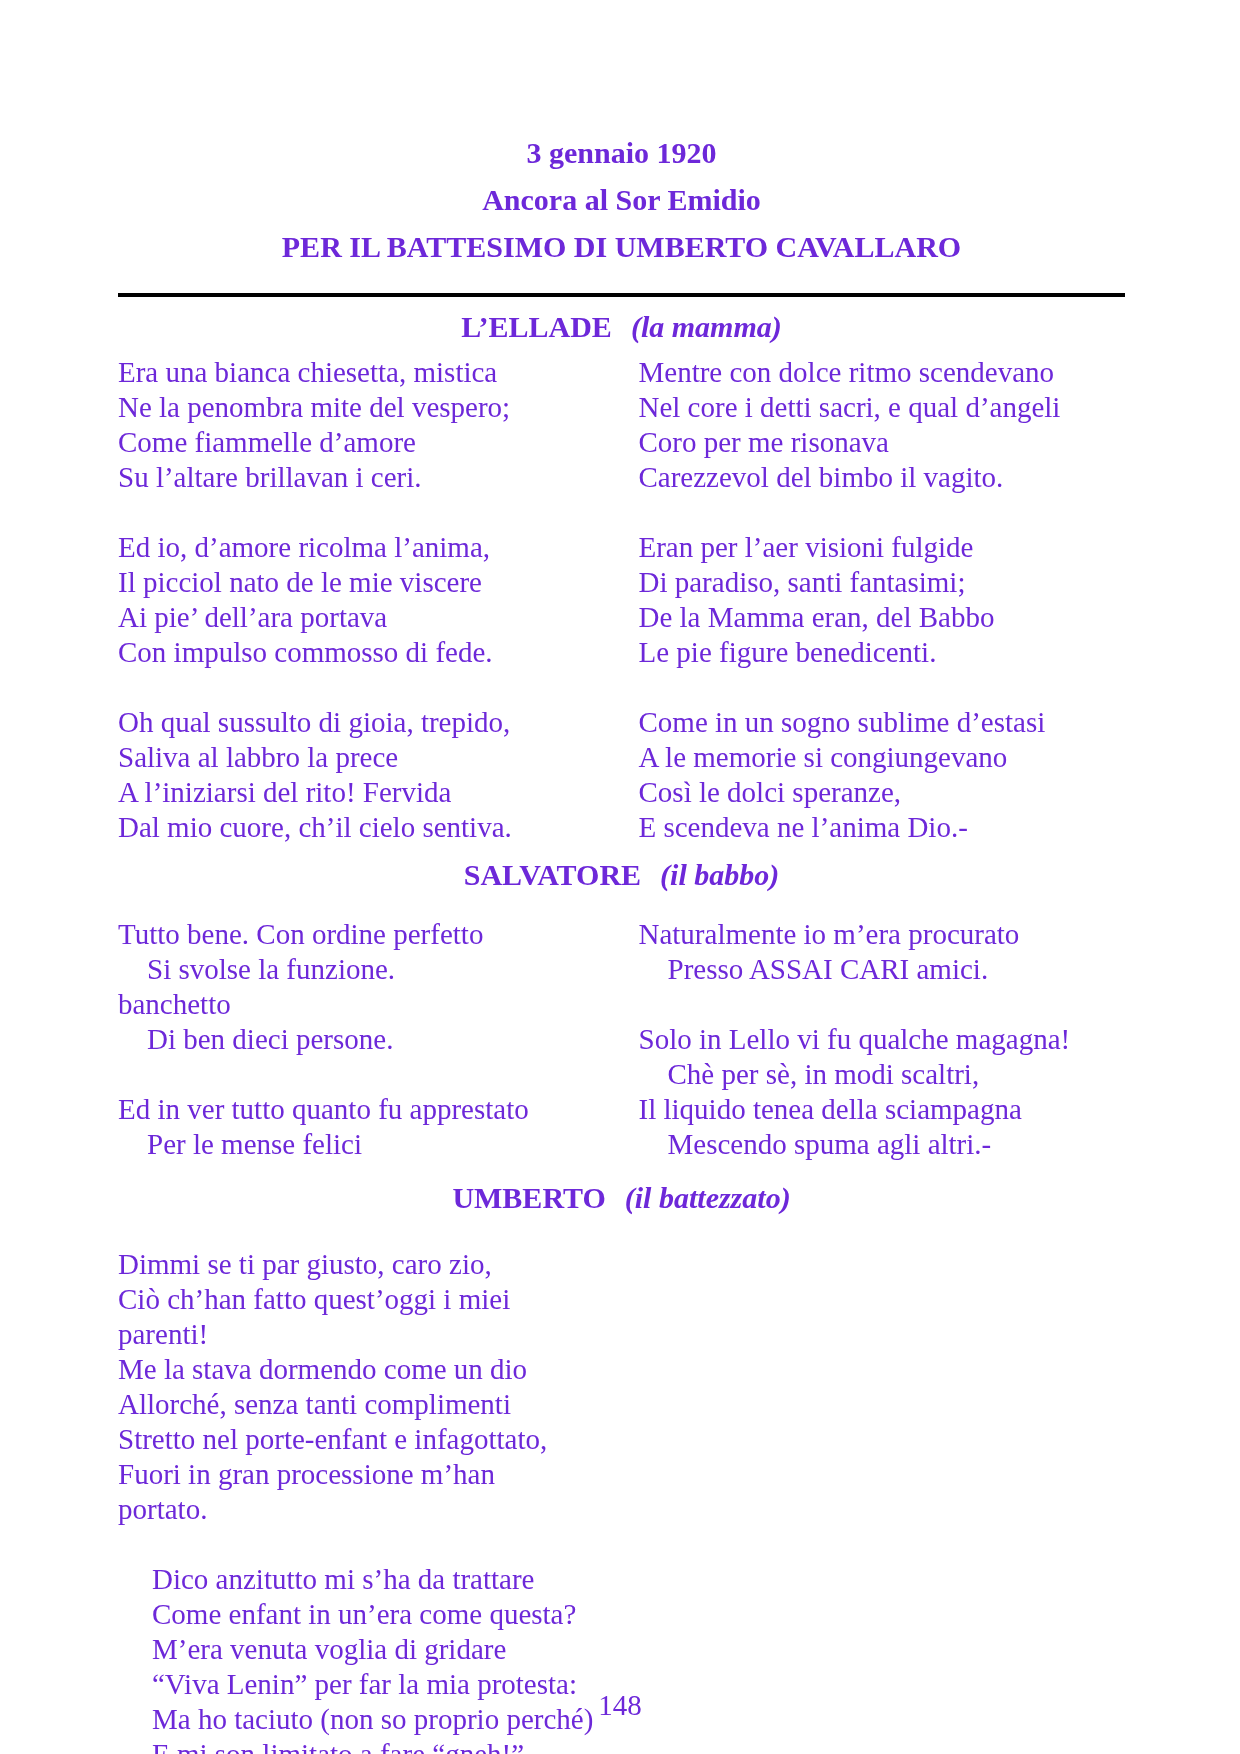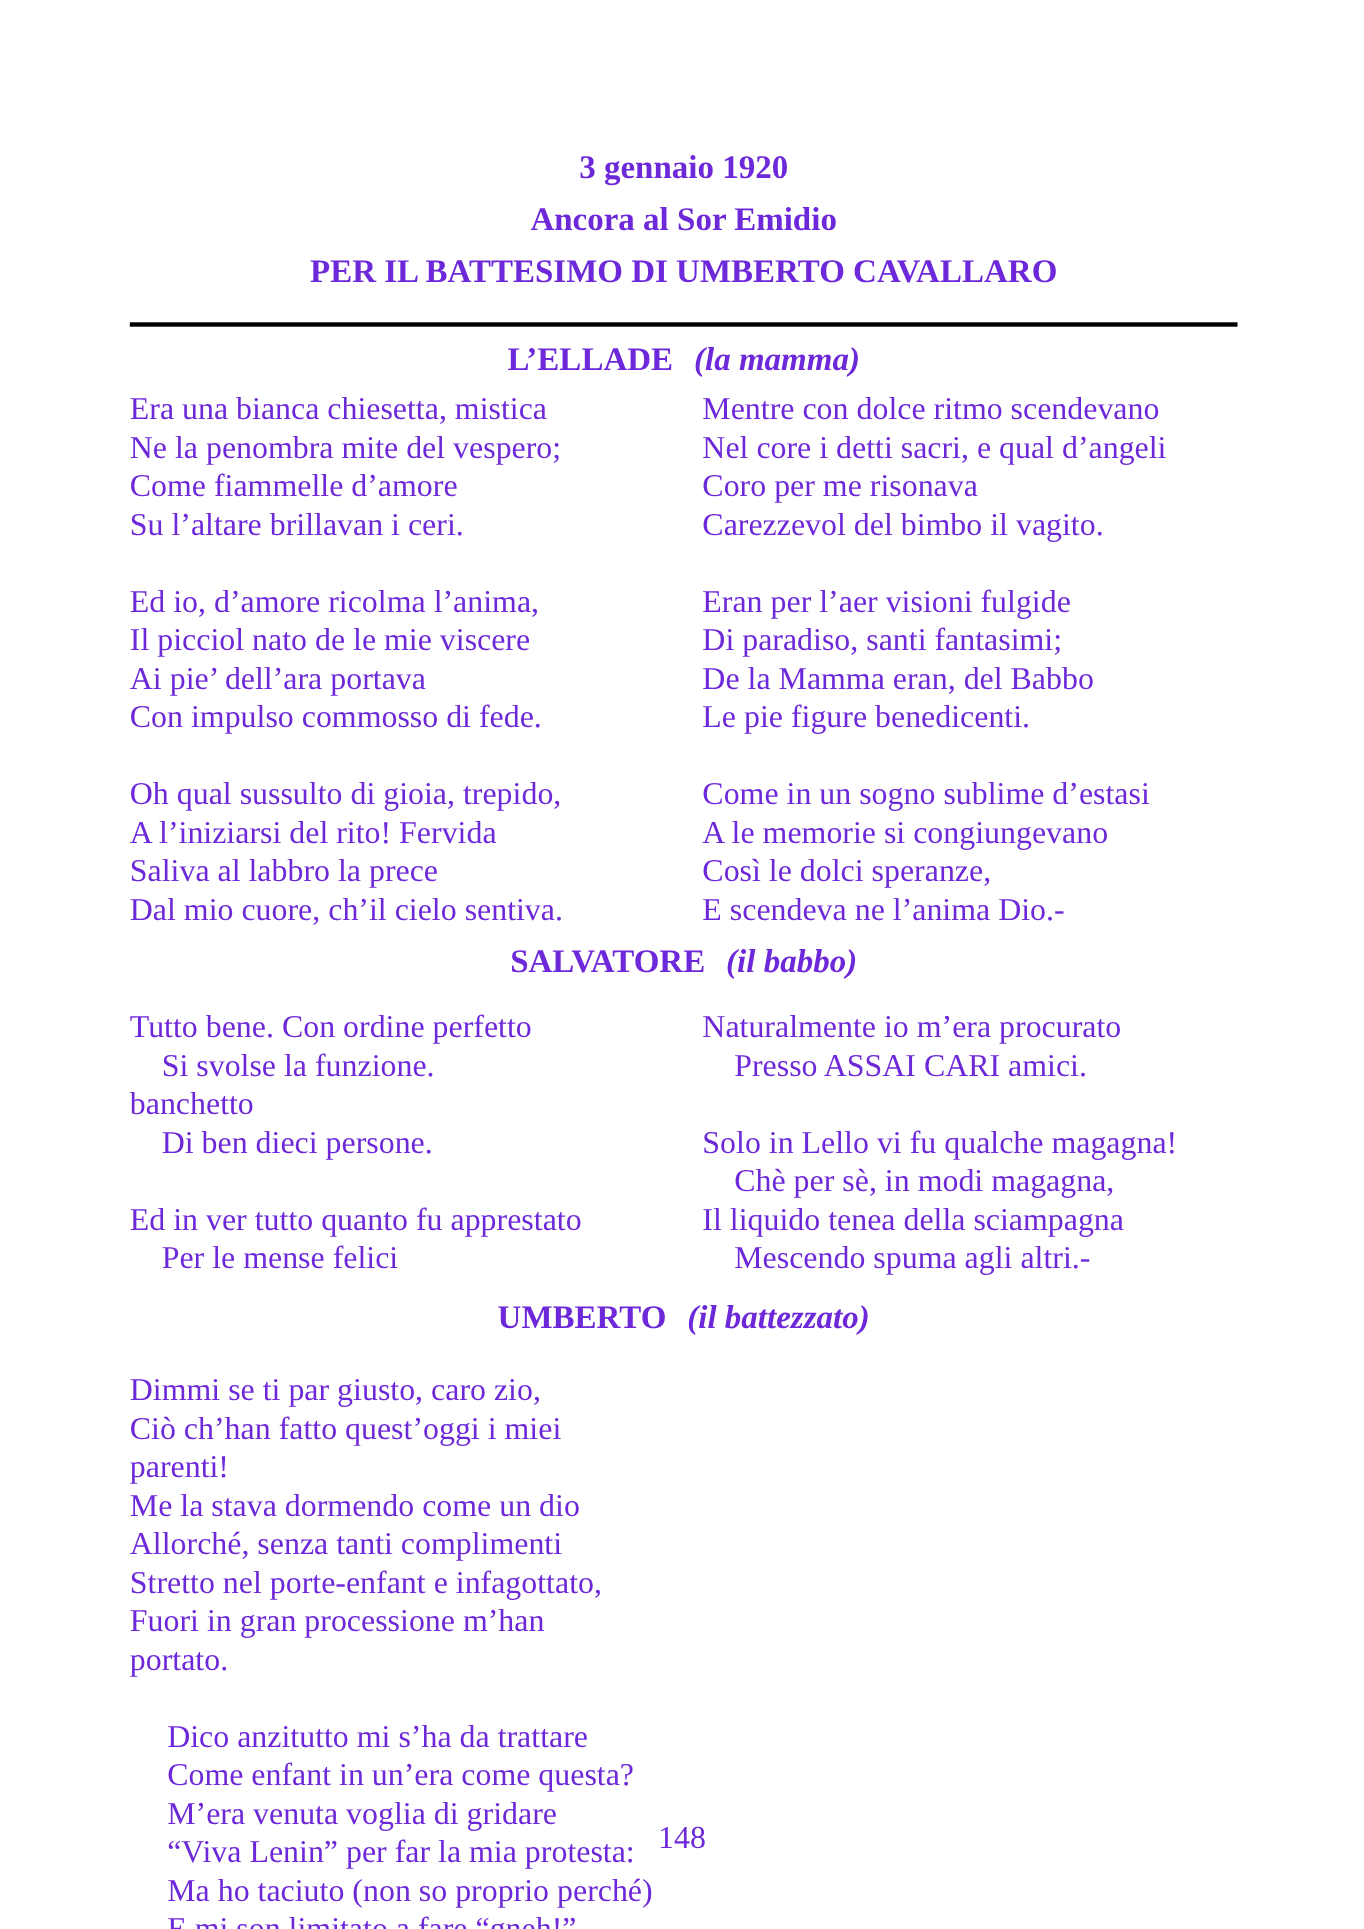--- a/index.html
+++ b/index.html
@@ -63,21 +63,21 @@
   }
   
   #poem-sections .poem-section:nth-of-type(1) { margin-top: 12px; }
   #poem-sections .poem-section:nth-of-type(1) .columns { margin-top: 11px; }
   #poem-sections .poem-section:nth-of-type(2) { margin-top: 12px; }
   #poem-sections .poem-section:nth-of-type(2) .columns { margin-top: 25px; }
   #poem-sections .poem-section:nth-of-type(3) { margin-top: 18px; }
   #poem-sections .poem-section:nth-of-type(3) .columns { margin-top: 32px; flex-direction: column; }
   .page-number {
     position: absolute;
-    bottom: 65px;
+    bottom: 31px;
     left: 0;
     width: 100%;
     text-align: center;
     font-size: 29px;
     line-height: 35px;
   }
 </style>
 </head>
 <body>
 
@@ -103,22 +103,22 @@
                 <div class="poem-line">Su l’altare brillavan i ceri.</div>
               </div>
               <div class="stanza">
                 <div class="poem-line">Ed io, d’amore ricolma l’anima,</div>
                 <div class="poem-line">Il picciol nato de le mie viscere</div>
                 <div class="poem-line">Ai pie’ dell’ara portava</div>
                 <div class="poem-line">Con impulso commosso di fede.</div>
               </div>
               <div class="stanza">
                 <div class="poem-line">Oh qual sussulto di gioia, trepido,</div>
+                <div class="poem-line">Saliva al labbro la prece</div>
                 <div class="poem-line">A l’iniziarsi del rito! Fervida</div>
-                <div class="poem-line">Saliva al labbro la prece</div>
                 <div class="poem-line">Dal mio cuore, ch’il cielo sentiva.</div>
               </div>
             </div>
             <div class="column">
               <div class="stanza">
                 <div class="poem-line">Mentre con dolce ritmo scendevano</div>
                 <div class="poem-line">Nel core i detti sacri, e qual d’angeli</div>
                 <div class="poem-line">Coro per me risonava</div>
                 <div class="poem-line">Carezzevol del bimbo il vagito.</div>
               </div>
@@ -152,21 +152,21 @@
                 <div class="poem-line">    Per le mense felici</div>
               </div>
             </div>
             <div class="column">
               <div class="stanza">
                 <div class="poem-line">Naturalmente io m’era procurato</div>
                 <div class="poem-line">    Presso ASSAI CARI amici.</div>
               </div>
               <div class="stanza">
                 <div class="poem-line">Solo in Lello vi fu qualche magagna!</div>
-                <div class="poem-line">    Chè per sè, in modi magagna,</div>
+                <div class="poem-line">    Chè per sè, in modi scaltri,</div>
                 <div class="poem-line">Il liquido tenea della sciampagna</div>
                 <div class="poem-line">    Mescendo spuma agli altri.-</div>
               </div>
             </div>
           </div>
         </section>
         <section class="poem-section">
           <h2 class="section-heading"><span>UMBERTO</span><span class="role">(il battezzato)</span></h2>
           <div class="columns">
             <div class="column">

